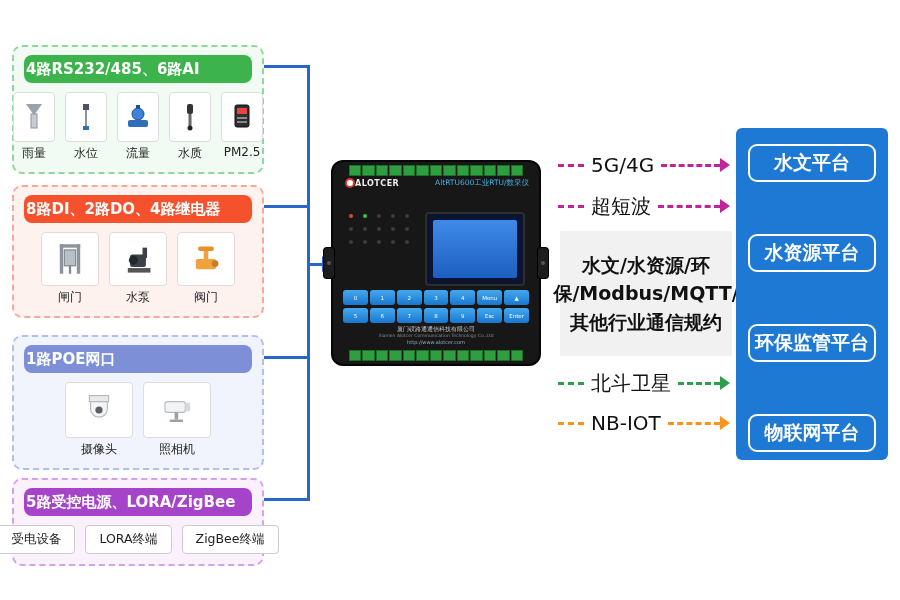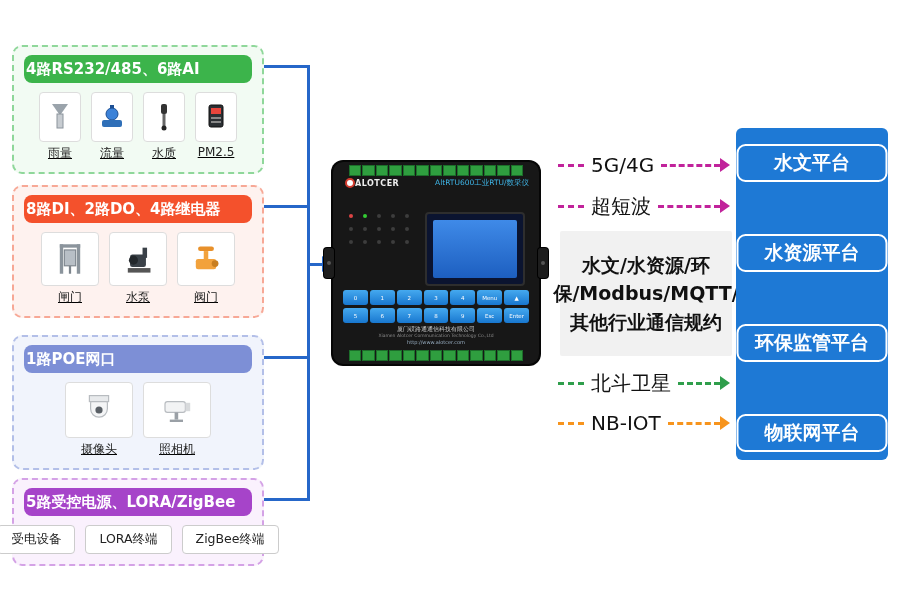--- a/index.html
+++ b/index.html
@@ -5,21 +5,21 @@
   html,body{margin:0;padding:0;background:#fff;}
   .canvas{position:relative;width:900px;height:600px;background:#ffffff;overflow:hidden;
           font-family:"DejaVu Sans","Liberation Sans",sans-serif;}
 
   
   .group{position:absolute;left:12px;width:252px;box-sizing:border-box;padding:8px 10px 10px;
          border:2px dashed var(--b,#bbb);border-radius:10px;background:var(--bg,#fafafa);}
   .group-header{background:var(--c,#888);color:#fff;font-weight:bold;font-size:15px;
          border-radius:8px;padding:5px 2px;line-height:18px;}
   .items{display:flex;justify-content:center;align-items:flex-start;gap:10px;margin-top:9px;}
-  .item{display:flex;flex-direction:column;align-items:center;gap:3px;text-decoration:underline;}
+  .item{display:flex;flex-direction:column;align-items:center;gap:3px;}
   .card{background:#fff;border:1px solid #ddd;border-radius:4px;display:flex;
         align-items:center;justify-content:center;}
   .g1 .card{width:40px;height:48px;}
   .g2 .card{width:56px;height:52px;}
   .g3 .card{width:66px;height:54px;}
   .item-label{font-size:12px;color:#222;white-space:nowrap;}
   .chip{background:#fff;border:1px solid #ccc;border-radius:4px;font-size:12.5px;
         padding:5px 13px;color:#222;white-space:nowrap;}
 
   
@@ -71,21 +71,21 @@
               border-top:7px solid transparent;border-bottom:7px solid transparent;}
 
   .protocol{position:absolute;left:560px;top:231px;width:172px;height:125px;background:#f1f1f1;
             display:flex;align-items:center;justify-content:center;text-align:center;
             font-weight:bold;font-size:19px;line-height:1.5;color:#111;
             padding:0 10px;box-sizing:border-box;border-radius:2px;}
 
   
   .platform-panel{position:absolute;left:736px;top:128px;width:152px;height:332px;
                   background:#1e79d5;border-radius:6px;}
-  .platform-card{position:absolute;left:50%;transform:translateX(-50%);width:151px;height:38px;
+  .platform-card{position:absolute;left:50%;transform:translateX(-50%);width:128px;height:38px;
                  border:2px solid #fff;border-radius:9px;display:flex;align-items:center;
                  justify-content:center;color:#fff;font-weight:bold;font-size:19px;
                  box-sizing:border-box;white-space:nowrap;}
   .pc0{top:16px;} .pc1{top:106px;} .pc2{top:196px;} .pc3{top:286px;}
 </style>
 </head>
 <body>
 
 <div class="canvas">
 
@@ -93,20 +93,30 @@
     <div class="group-header">4路RS232/485、6路AI</div>
     <div class="items">
       <div class="item">
         <div class="card">
           <svg width="24" height="30" viewBox="0 0 24 30">
             <polygon points="4,2 20,2 13,12 11,12" fill="#9aa3ab"></polygon>
             <rect x="9" y="12" width="6" height="14" fill="#c7ccd1" stroke="#8b949c" stroke-width="1"></rect>
           </svg>
         </div>
         <span class="item-label">雨量</span>
+      </div>
+      <div class="item">
+        <div class="card">
+          <svg width="24" height="30" viewBox="0 0 24 30">
+            <rect x="9" y="2" width="6" height="6" fill="#4a5560"></rect>
+            <rect x="11" y="8" width="2" height="16" fill="#8b949c"></rect>
+            <rect x="9" y="24" width="6" height="4" fill="#2f6fb8"></rect>
+          </svg>
+        </div>
+        <span class="item-label">水位</span>
       </div>
       <div class="item">
         <div class="card">
           <svg width="24" height="30" viewBox="0 0 24 30">
             <rect x="10" y="3" width="4" height="4" fill="#1d4f93"></rect>
             <circle cx="12" cy="12" r="6" fill="#3c82d8" stroke="#1d4f93"></circle>
             <rect x="2" y="18" width="20" height="7" rx="2" fill="#2f6fb8"></rect>
           </svg>
         </div>
         <span class="item-label">流量</span>

